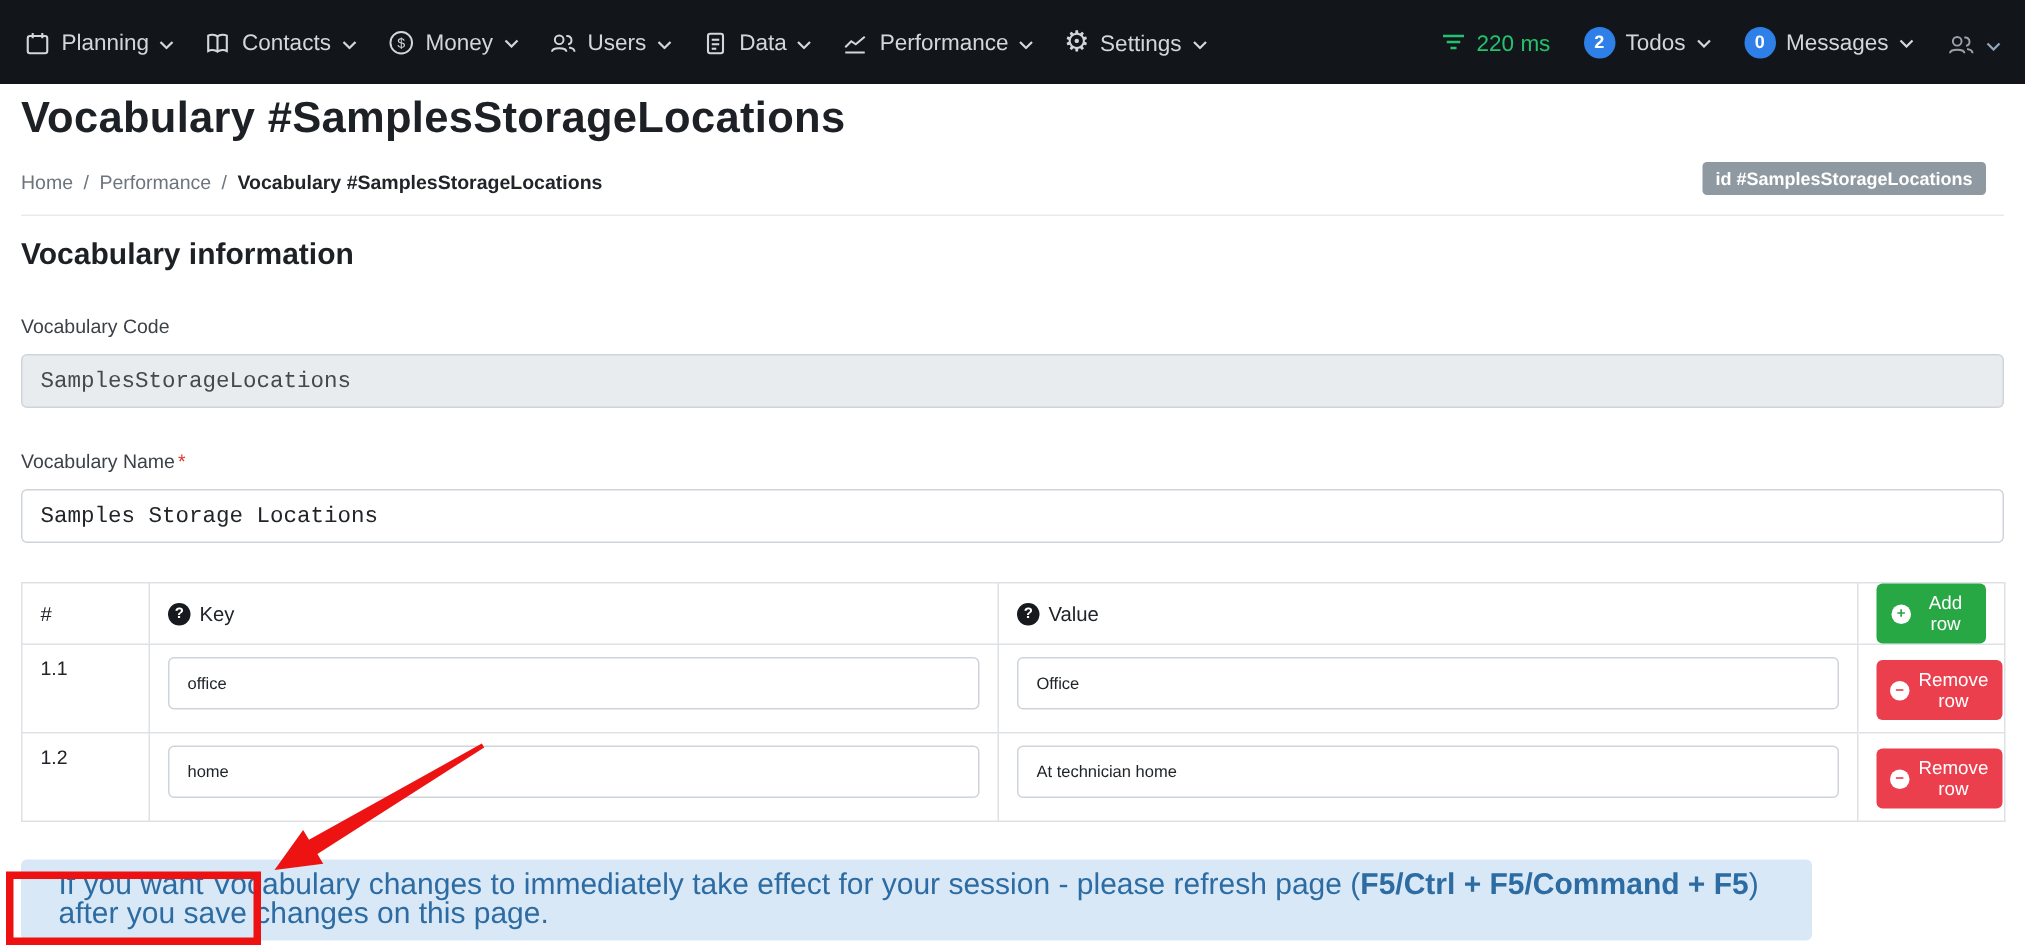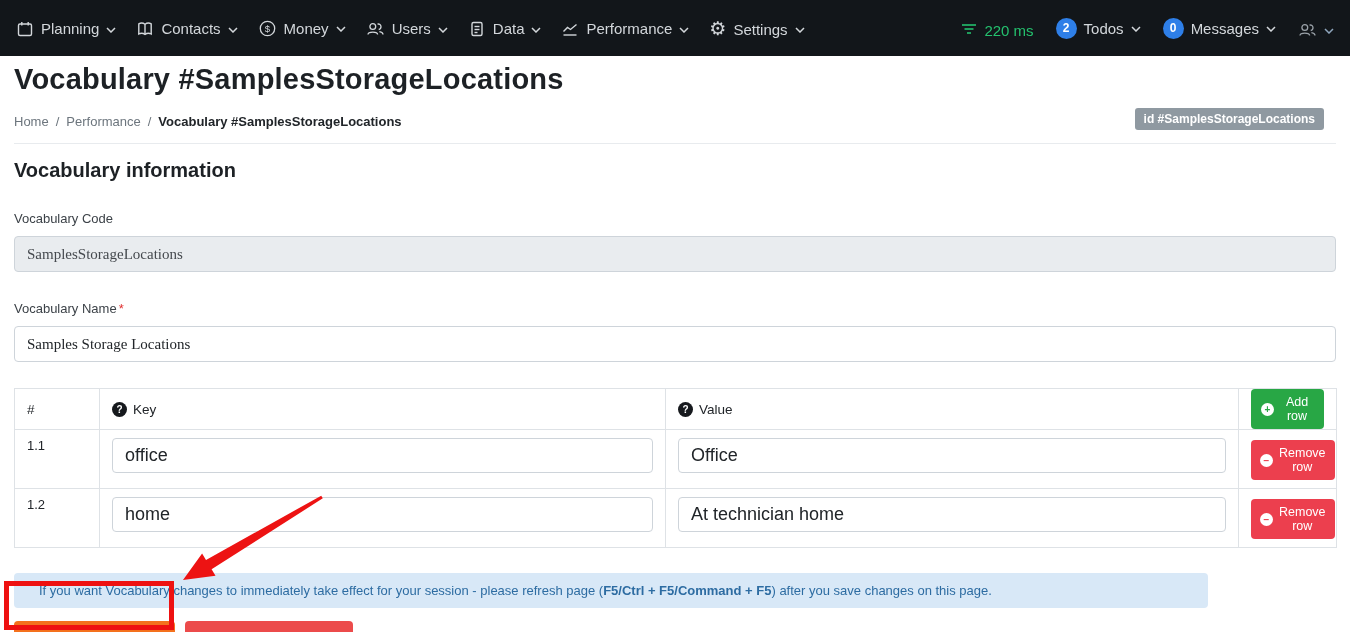--- a/index.html
+++ b/index.html
@@ -36,54 +36,54 @@
   .id-badge { position:absolute; right:12px; top:-1px; background:var(--color-id_badge_gray,#8f99a1);
     color:#fff; font-size:12px; font-weight:bold; border-radius:3px; padding:4px 9px; }
   .divider { border-bottom:1px solid #e8ebee; margin-top:10px; }
   .section-title { font-size:20px; font-weight:700; color:var(--color-heading,#1d2125); margin-top:15px; }
 
   .field-group { margin-top:27px; }
   .field-label { font-size:13px; color:#3c4248; }
   .req { color:#e03131; margin-left:2px; }
   .text-input { display:block; width:1322px; height:36px; margin-top:9px; font-size:15px;
     color:#212529; border:1px solid var(--color-border,#ced4da); border-radius:4px;
-    padding:4px 12px; background:#fff; font-family:Liberation Serif, serif; outline:none; }
+    padding:4px 12px; background:#fff; font-family:Liberation Mono, monospace; outline:none; }
   .text-input:disabled { background:var(--color-disabled_bg,#e9ecef); color:#45494e; }
 
   
   table.kv { margin-top:26px; width:1322px; border-collapse:collapse; table-layout:fixed; }
   table.kv th, table.kv td { border:1px solid var(--color-table_border,#dee2e6); }
   col.c-idx { width:85px; } col.c-key { width:566px; } col.c-val { width:573px; } col.c-act { width:98px; }
   table.kv th { height:37px; font-size:13.5px; font-weight:500; text-align:left;
     padding:0 12px; color:#212529; }
   table.kv td { height:56px; padding:8px 12px; vertical-align:top; }
   td.idx-cell { font-size:13px; padding-top:11px; }
   .th-flex { display:flex; align-items:center; gap:6px; }
   .help-icon { width:15px; height:15px; border-radius:50%; background:#16191d; color:#fff;
     font-size:10px; font-weight:bold; display:inline-flex; align-items:center;
     justify-content:center; flex:0 0 auto; }
   .cell-input { width:100%; height:35px; border:1px solid var(--color-border,#ced4da);
-    border-radius:4px; font-size:18px; color:#212529; padding:0 12px;
+    border-radius:4px; font-size:11px; color:#212529; padding:0 12px;
     font-family:inherit; outline:none; background:#fff; }
   .btn { border:none; border-radius:4px; color:#fff; cursor:pointer; font-family:inherit;
     display:inline-flex; align-items:center; gap:6px; }
   .btn-add { background:var(--color-success_green,#28a745); font-size:12.5px; padding:6px 10px; }
   .btn-remove { background:var(--color-danger_red,#ec3f4e); font-size:12.5px; padding:6px 9px; margin-top:2px; }
   .mini-circle { width:13px; height:13px; border-radius:50%; background:#fff; display:inline-flex;
     align-items:center; justify-content:center; font-size:10px; font-weight:bold; flex:0 0 auto; }
   .mini-circle.plus { color:var(--color-success_green,#28a745); }
   .mini-circle.minus { color:var(--color-danger_red,#ec3f4e); }
   th.act-th { text-align:center; } 
   .act-th-inner { display:flex; justify-content:center; }
   td.act-cell { text-align:center; padding-top:10px; }
 
   
   .alert { margin-top:25px; width:1194px; background:var(--color-alert_bg,#d8e8f7);
     color:var(--color-alert_text,#2d6ca2); border-radius:4px; padding:8px 25px;
-    font-size:13px; line-height:19px; }
+    font-size:20px; line-height:19px; }
   .alert b { font-weight:bold; }
   .actions { margin-top:13px; display:flex; gap:10px; }
   .btn-save { background:var(--color-save_orange,#f4711d); font-size:15px; padding:0 24px; height:36px; }
   .btn-reset { background:var(--color-reset_red,#ec4b4b); font-size:15px; padding:0 19px; height:36px; }
 
   
   .annotation-rect { position:absolute; left:4px; top:581px; width:170px; height:49px;
     border:5px solid var(--color-annotation_red,#ee1111); pointer-events:none; z-index:50; }
   .annotation-arrow { position:absolute; left:0; top:0; width:1350px; height:632px;
     pointer-events:none; z-index:49; }

